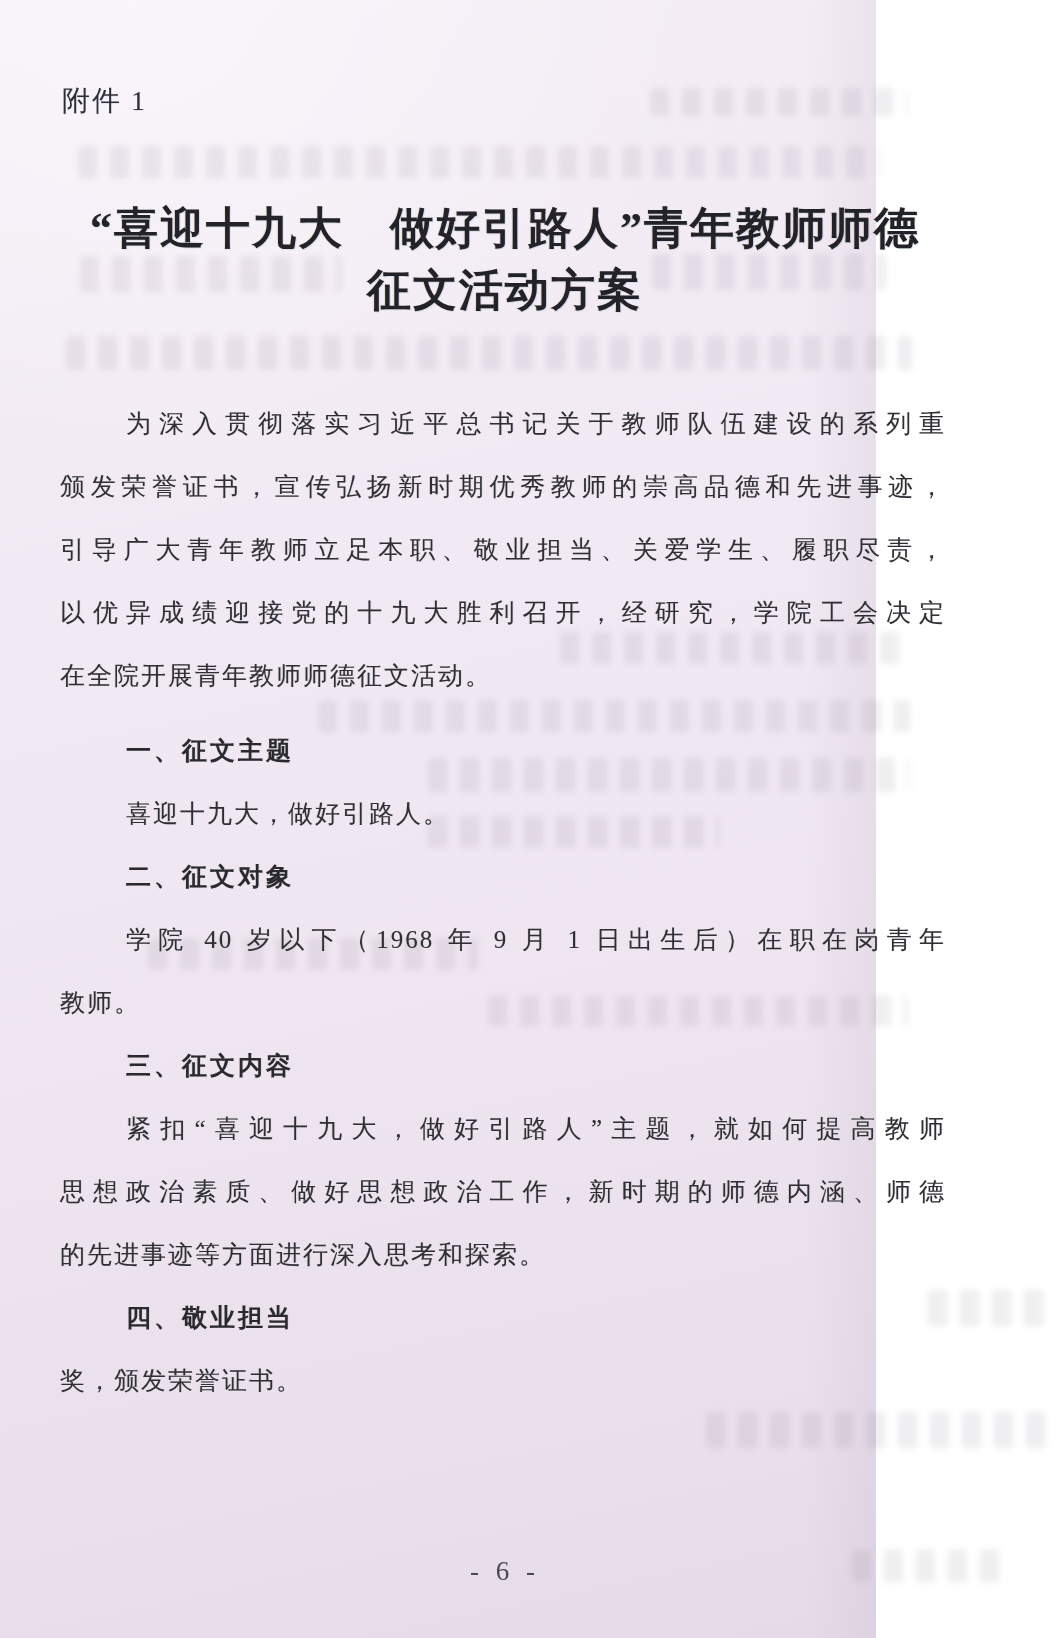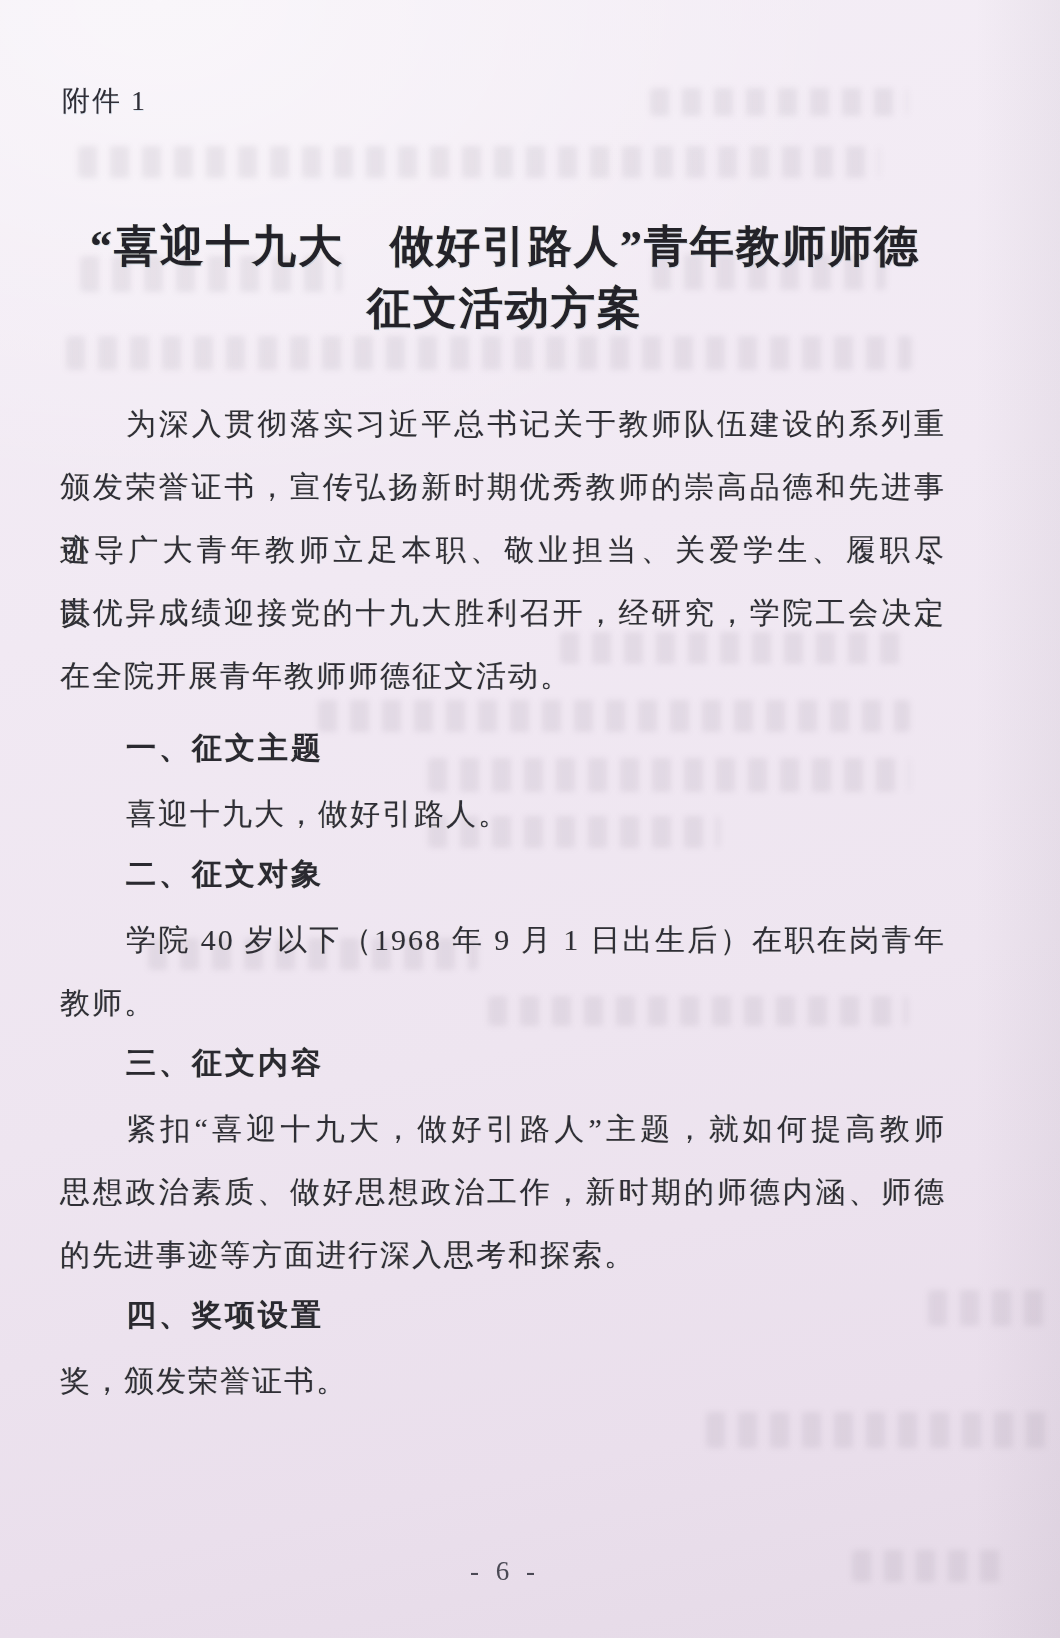--- a/index.html
+++ b/index.html
@@ -3,21 +3,21 @@
 <meta charset="utf-8">
 <style>
   html, body { margin: 0; padding: 0; }
   body {
     width: 1060px; height: 1638px;
     font-family: "Liberation Serif", serif;
     overflow: hidden;
   }
   .scan {
     position: relative;
-    width: 1060px; height: 1638px;
+    width: 876px; height: 1638px;
     background:
       radial-gradient(120% 55% at 15% 0%, rgba(255,255,255,.50), rgba(255,255,255,0) 55%),
       linear-gradient(90deg, rgba(0,0,0,0) 92%, rgba(90,75,95,.06) 100%),
       linear-gradient(168deg, #f4eef6 0%, #f1e9f3 35%, #eee5f0 62%, #eadfec 85%, #e5dae7 100%);
   }
   
   .ghost {
     position: absolute;
     background: repeating-linear-gradient(90deg,
       rgba(122,112,130,.22) 0 19px, rgba(122,112,130,0) 19px 32px);
@@ -32,36 +32,35 @@
     font-size: 28px; letter-spacing: 2px;
     text-shadow: 0.6px 0.6px 0 rgba(70,150,190,.15);
   }
   .title-block {
     left: 0; top: 198px; width: 1010px;
     text-align: center;
     font-weight: 700;
     font-size: 44px; line-height: 62px; letter-spacing: 2px;
     color: #232229;
     text-shadow: -1px -0.5px 0 rgba(185,165,60,.22), 1px 0.5px 0 rgba(70,150,190,.18);
-    margin-top: 18px;
   }
   .doc-body {
     left: 60px; top: 392px; width: 886px;
   }
   .line {
     width: 886px; height: 63px; line-height: 63px;
-    font-size: 30px; letter-spacing: 2px;
+    font-size: 25px; letter-spacing: 2px;
     box-sizing: border-box;
     white-space: nowrap;
     text-shadow: -0.7px -0.4px 0 rgba(185,165,60,.18), 0.7px 0.4px 0 rgba(70,150,190,.14);
   }
   .j { text-align: justify; text-align-last: justify; white-space: normal; }
   .ind { padding-left: 66px; }
   .h {
-    font-family: Liberation Mono, monospace;
+    font-family: Liberation Serif, serif;
     font-weight: 700; letter-spacing: 3px;
     color: #2a2930;
   }
   .gap { margin-top: 12px; }
   .page-num {
     left: 0; top: 1556px; width: 1010px;
     text-align: center;
     font-size: 27px; line-height: 30px; letter-spacing: 5px;
     color: #4b4a55;
   }
@@ -101,19 +100,19 @@
     <div class="line">在全院开展青年教师师德征文活动。</div>
     <div class="line h ind gap">一、征文主题</div>
     <div class="line ind">喜迎十九大，做好引路人。</div>
     <div class="line h ind">二、征文对象</div>
     <div class="line j ind">学院 40 岁以下（1968 年 9 月 1 日出生后）在职在岗青年</div>
     <div class="line">教师。</div>
     <div class="line h ind">三、征文内容</div>
     <div class="line j ind">紧扣“喜迎十九大，做好引路人”主题，就如何提高教师</div>
     <div class="line j">思想政治素质、做好思想政治工作，新时期的师德内涵、师德</div>
     <div class="line">的先进事迹等方面进行深入思考和探索。</div>
-    <div class="line h ind">四、奖项设置</div>
+    <div class="line h ind">四、敬业担当</div>
     <div class="line">奖，颁发荣誉证书。</div>
   </div>
 
   <div class="ink page-num">- 6 -</div>
 
 </div>
 
 </body></html>

